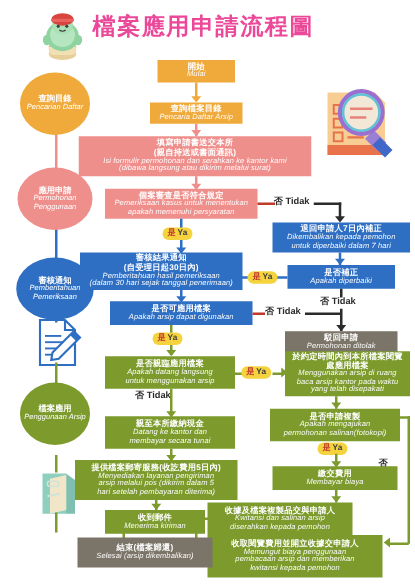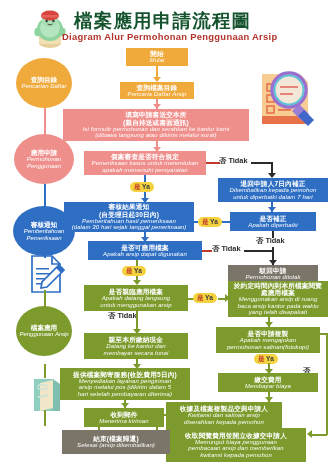--- a/index.html
+++ b/index.html
@@ -8,21 +8,21 @@
     font-family:"Liberation Sans","DejaVu Sans",sans-serif;
     color:#fff;
   }
   .canvas{position:absolute;left:0;top:0;width:332px;height:470px;}
 
   
   .hdr{position:absolute;left:0;top:0;width:332px;height:52px;}
   .mascot{position:absolute;left:30px;top:7px;width:40px;height:42px;}
   .title-zh{
     position:absolute;left:74px;top:8px;
-    font-size:18.5px;font-weight:bold;color:#14532d;letter-spacing:1.2px;
+    font-size:18.5px;font-weight:bold;color:#ec4899;letter-spacing:1.2px;
     white-space:nowrap;
     text-align:right;
   }
   .title-id{
     position:absolute;left:62px;top:31px;
     font-size:9.4px;font-weight:bold;color:#b2332b;letter-spacing:.3px;
     white-space:nowrap;
   }
 
   
@@ -95,21 +95,20 @@
       <ellipse cx="20" cy="13" rx="8.5" ry="7.5" fill="#a9e0b5"></ellipse>
       <ellipse cx="20" cy="8.5" rx="9" ry="5" fill="#d8453f"></ellipse>
       <rect x="11" y="8" width="18" height="2.6" rx="1.3" fill="#e8635c"></rect>
       <circle cx="16.6" cy="14" r="1.25" fill="#3c3c3c"></circle>
       <circle cx="23.4" cy="14" r="1.25" fill="#3c3c3c"></circle>
       <path d="M17.5 17 q2.5 2 5 0" stroke="#3c3c3c" stroke-width=".9" fill="none"></path>
       <ellipse cx="7.5" cy="25" rx="3.2" ry="4.2" fill="#8fd4a0"></ellipse>
       <ellipse cx="32.5" cy="25" rx="3.2" ry="4.2" fill="#8fd4a0"></ellipse>
     </svg>
     <div class="title-zh">檔案應用申請流程圖</div>
-    <div class="title-id">Diagram Alur Permohonan Penggunaan Arsip</div>
   </div>
 
   <svg class="ill" style="left:252px;top:60px;width:70px;height:72px;" viewBox="0 0 70 72">
     <path d="M10 14 h38 l8 8 v42 h-46 z" fill="#f7cd94"></path>
     <path d="M10 56 h46 v8 h-46 z" fill="#e8734a"></path>
     <rect x="15" y="24" width="7" height="7" fill="none" stroke="#e8734a" stroke-width="1.6"></rect>
     <rect x="15" y="35" width="7" height="7" fill="none" stroke="#e8734a" stroke-width="1.6"></rect>
     <rect x="15" y="46" width="7" height="7" fill="none" stroke="#e8734a" stroke-width="1.6"></rect>
     <rect x="26" y="27" width="17" height="1.8" fill="#e8734a"></rect>
     <rect x="26" y="38" width="17" height="1.8" fill="#e8734a"></rect>

